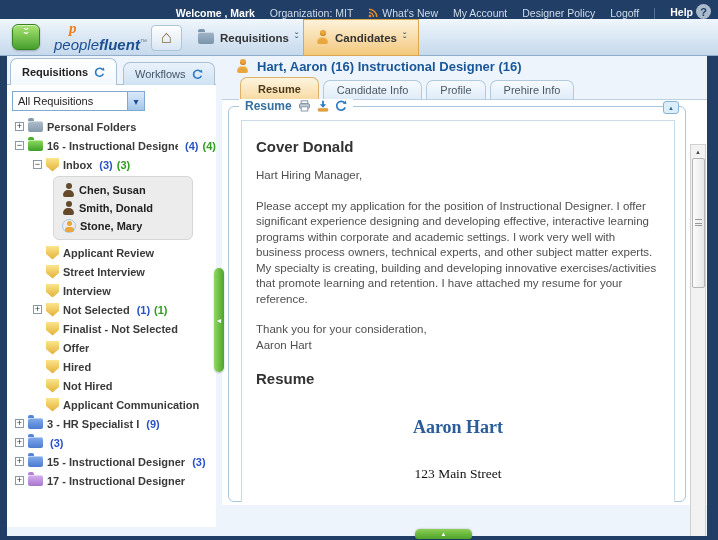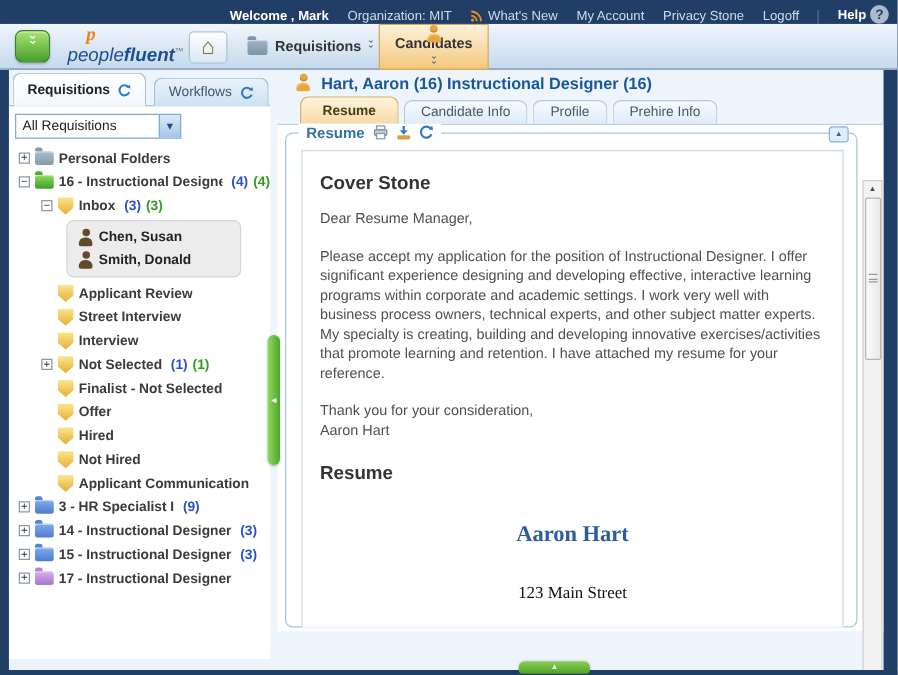--- a/index.html
+++ b/index.html
@@ -34,21 +34,21 @@
   .logo-p { display:block; color:#ef7f1a; font:italic bold 15px "Liberation Serif",serif; line-height:10px; margin-left:15px; }
   .logo-text { font-style:italic; font-size:15px; color:#1c4f92; line-height:17px; }
   .logo-text .bold { font-weight:bold; }
   .logo-tm { font-size:7px; color:#777; vertical-align:super; font-style:normal; }
   .home-btn { position:absolute; left:151px; top:6px; width:31px; height:26px; border-radius:4px;
               background:linear-gradient(#ffffff,#d9e6f2); border:1px solid #aec4d7; text-align:center; cursor:pointer; }
   .home-btn::before { content:"⌂"; font-size:18px; line-height:23px; color:#8a6a3a; }
   .menu { display:flex; align-items:center; gap:6px; font-size:11.5px; font-weight:bold; color:#333; cursor:pointer; }
   .menu-req { position:absolute; left:192px; top:6px; height:26px; padding:0 6px; }
   .menu-cand { position:absolute; left:303px; top:0; height:37px; padding:0 12px;
-               background:linear-gradient(#fdf2da,#f3c87d); border:1px solid #d9a850;flex-direction:column; }
+               background:linear-gradient(#fdf2da,#f3c87d); border:1px solid #d9a850; }
   .folder-menu { position:relative; width:16px; height:12px; border-radius:2px;
                  background:linear-gradient(#9fb4c8,#7c95ab); box-shadow:inset 0 1px 0 rgba(255,255,255,.5); }
   .folder-menu::before { content:""; position:absolute; top:-3px; left:0; width:7px; height:3px;
                  border-radius:2px 2px 0 0; background:#7c95ab; }
 
   
   .frame-left  { position:absolute; left:0; top:19px; width:7px;  bottom:0; background:#203e66; z-index:5; }
   .frame-right { position:absolute; right:0; top:19px; width:11px; bottom:0; background:#203e66; z-index:5; }
   .frame-bottom{ position:absolute; left:0; bottom:0; width:718px; height:4px; background:#203e66; z-index:5; }
 
@@ -171,21 +171,21 @@
   <span>Organization: MIT</span>
   <span class="top-link whats-new">
     <svg width="10" height="10" viewBox="0 0 10 10">
       <circle cx="2" cy="8" r="1.3" fill="#e98b2a"></circle>
       <path d="M1 4.6 A4.4 4.4 0 0 1 5.4 9" stroke="#e98b2a" stroke-width="1.5" fill="none"></path>
       <path d="M1 1.2 A7.8 7.8 0 0 1 8.8 9" stroke="#e98b2a" stroke-width="1.5" fill="none"></path>
     </svg>
     <span>What's New</span>
   </span>
   <span class="top-link">My Account</span>
-  <span class="top-link">Privacy Stone</span>
+  <span class="top-link">Designer Policy</span>
   <span class="top-link">Logoff</span>
   <span class="sep"></span>
   <span class="help-wrap top-link">
     <span class="help-label">Help</span>
     <span class="help-badge">?</span>
   </span>
 </div>
 
 <div class="toolbar">
   <div class="green-btn">
@@ -257,20 +257,24 @@
         </div>
         <div class="cand-box">
           <div class="tree-row indent2">
             <span class="ti person-dark"></span>
             <span class="tlabel">Chen, Susan</span>
           </div>
           <div class="tree-row indent2">
             <span class="ti person-dark"></span>
             <span class="tlabel">Smith, Donald</span>
           </div>
+          <div class="tree-row indent2">
+            <span class="ti person-orange"></span>
+            <span class="tlabel">Stone, Mary</span>
+          </div>
         </div>
         <div class="tree-row indent1">
           <span class="toggle hidden">+</span>
           <span class="ti step"></span>
           <span class="tlabel">Applicant Review</span>
         </div>
         <div class="tree-row indent1">
           <span class="toggle hidden">+</span>
           <span class="ti step"></span>
           <span class="tlabel">Street Interview</span>
@@ -314,21 +318,20 @@
         </div>
         <div class="tree-row indent0">
           <span class="toggle">+</span>
           <span class="ti folder-blue"></span>
           <span class="tlabel">3 - HR Specialist I</span>
           <span class="c1">(9)</span>
         </div>
         <div class="tree-row indent0">
           <span class="toggle">+</span>
           <span class="ti folder-blue"></span>
-          <span class="tlabel">14 - Instructional Designer</span>
           <span class="c1">(3)</span>
         </div>
         <div class="tree-row indent0">
           <span class="toggle">+</span>
           <span class="ti folder-blue"></span>
           <span class="tlabel">15 - Instructional Designer</span>
           <span class="c1">(3)</span>
         </div>
         <div class="tree-row indent0">
           <span class="toggle">+</span>
@@ -375,22 +378,22 @@
             <rect x="1.2" y="8.6" width="9.6" height="2.6" rx="0.6" fill="#e8a43c" stroke="#c07f1f" stroke-width="0.5"></rect>
           </svg>
           <svg width="12" height="12" viewBox="0 0 12 12">
             <path d="M10.2 7.4 A4.4 4.4 0 1 1 9.6 3" fill="none" stroke="#2e7bc4" stroke-width="1.7"></path>
             <path d="M10.8 0.6 L11.4 4.2 L7.8 3.4 Z" fill="#2e7bc4"></path>
           </svg>
         </div>
         <div class="collapse-btn"></div>
 
         <div class="doc">
-          <div class="doc-h">Cover Stone</div>
-          <p class="cl-salutation">Dear Resume Manager,</p>
+          <div class="doc-h">Cover Donald</div>
+          <p class="cl-salutation">Hart Hiring Manager,</p>
           <p class="cl-body">Please accept my application for the position of Instructional Designer. I offer significant experience designing and developing effective, interactive learning programs within corporate and academic settings. I work very well with business process owners, technical experts, and other subject matter experts. My specialty is creating, building and developing innovative exercises/activities that promote learning and retention. I have attached my resume for your reference.</p>
           <div class="cl-close">
             <div class="cl-line">Thank you for your consideration,</div>
             <div class="cl-line">Aaron Hart</div>
           </div>
           <div class="doc-h">Resume</div>
           <div class="rz-name">Aaron Hart</div>
           <div id="addr-block">
               <div class="addr-line">123 Main Street</div>
             </div>

